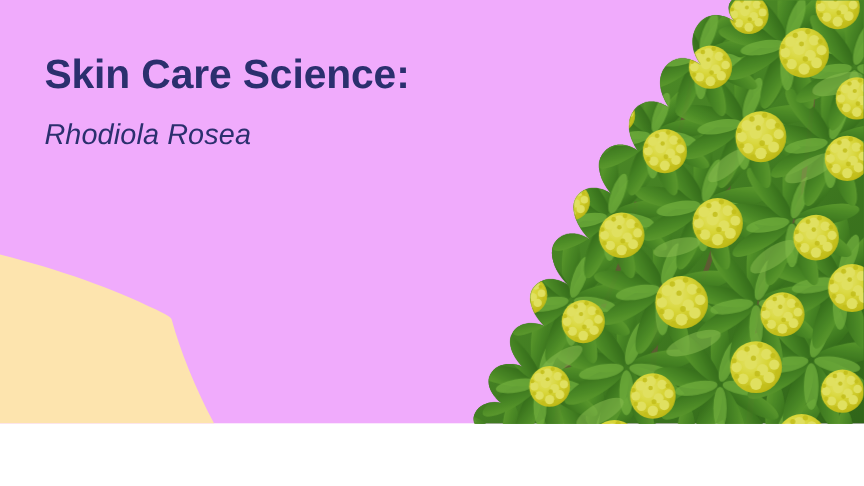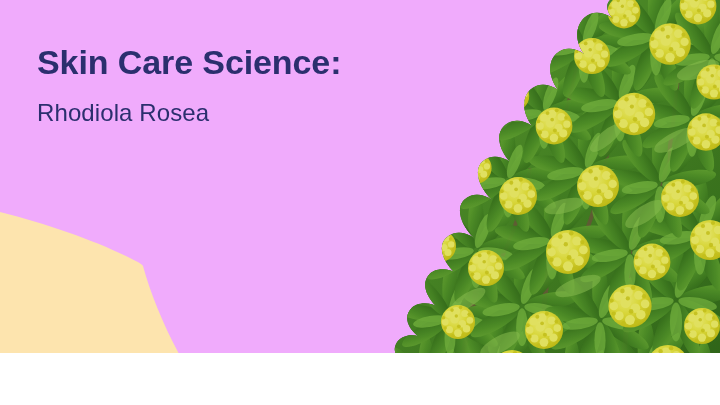--- a/index.html
+++ b/index.html
@@ -56,20 +56,21 @@
     white-space: nowrap;
   }
   .slide-subtitle {
     margin: 14px 0 0 0;
     font-size: 24px;
     line-height: 30px;
     font-weight: 400;
     letter-spacing: 0.1px;
     color: #2B2F6E;
     white-space: nowrap;
+    font-style: italic;
   }
 </style>
 </head>
 <body>
 
 <div id="slide">
 
   <svg class="blob-layer" viewBox="0 0 720 405" preserveAspectRatio="none" aria-hidden="true">
     <path d="M0,212
              C 48,224 96,241 130,258

